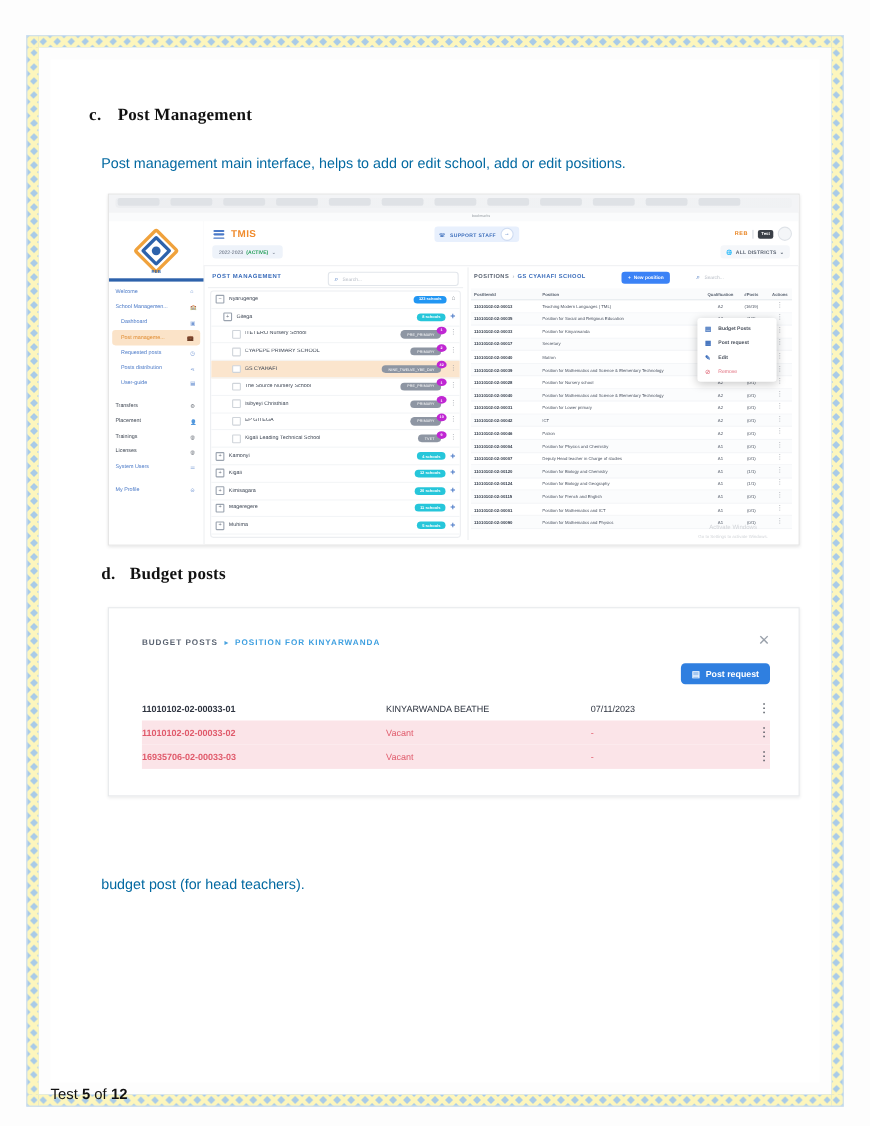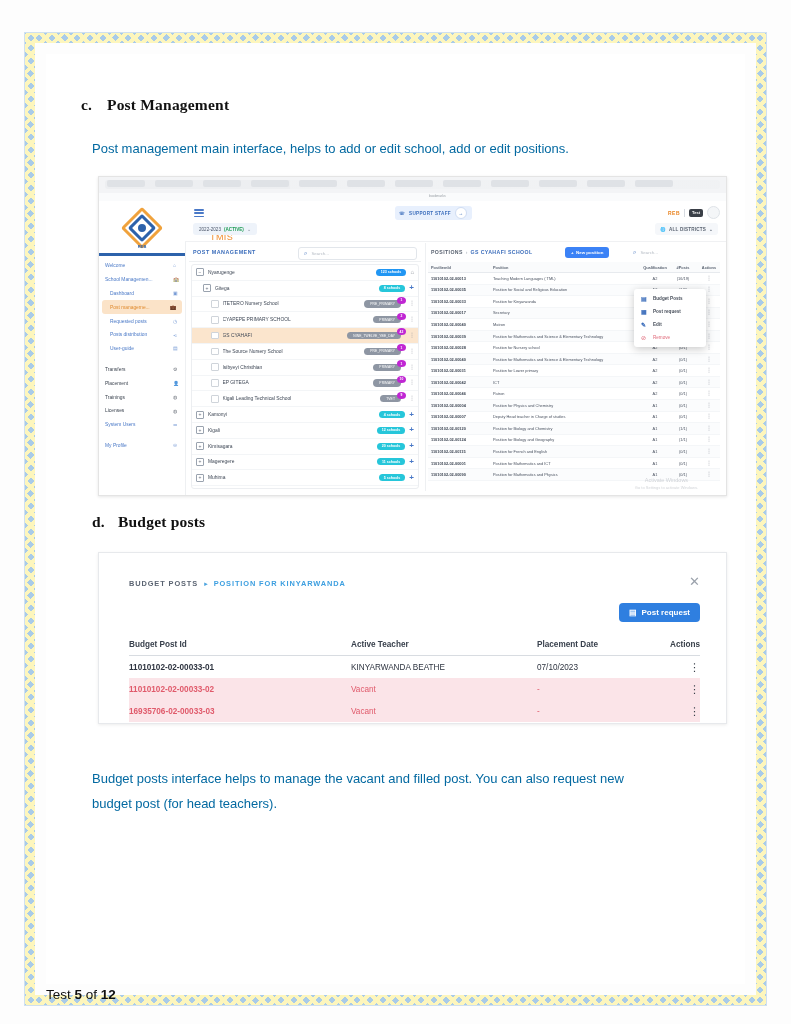--- a/index.html
+++ b/index.html
@@ -139,23 +139,22 @@
   .navsep{height:7px;}
 
   
   .apphdr{
     position:absolute;left:86px;top:24px;right:0;height:40px;background:#ffffff;
     border-bottom:1px solid #f0f1f3;
   }
   .hamburger{position:absolute;left:9px;top:8px;width:10px;height:8px;}
   .hamburger span{display:block;height:1.6px;background:#4a79c7;margin-bottom:1.8px;border-radius:1px;}
   .tmis{
-    position:absolute;left:25px;top:6px;font-size:9px;font-weight:normal;color:#f08c2e;
+    position:absolute;left:25px;top:6px;font-size:9px;font-weight:bold;color:#f08c2e;
     letter-spacing:.4px;
-    margin-top:25px;
   }
   .yearsel{
     position:absolute;left:8px;top:22px;height:12px;padding:0 6px;
     background:#eef3fa;border-radius:3px;display:flex;align-items:center;gap:3px;
     font-size:4.6px;color:#4a5568;
   }
   .yearsel .act{color:#1f9d55;font-weight:bold;}
   .yearsel .cv{color:#7d8796;font-size:5px;}
   .supportstaff{
     position:absolute;left:210px;top:5px;height:14px;padding:0 5px 0 4px;
@@ -748,48 +747,41 @@
           <span class="b1">BUDGET POSTS</span>
           <span class="car">▸</span>
           <span class="b2">POSITION FOR KINYARWANDA</span>
         </div>
         <div class="bp-close">✕</div>
         <div class="bp-reqbtn">
           <span>▤</span>
           <span>Post request</span>
         </div>
         <div class="bp-table" id="bptable">
-            <div class="bp-row hdr">
-              <span class="bc-id">Budget Post Id</span>
-              <span class="bc-teach">Active Teacher</span>
-              <span class="bc-date">Placement Date</span>
-              <span class="bc-act">Actions</span>
-            </div>
             <div class="bp-row">
               <span class="bc-id">11010102-02-00033-01</span>
               <span class="bc-teach">KINYARWANDA BEATHE</span>
-              <span class="bc-date">07/10/2023</span>
+              <span class="bc-date">07/11/2023</span>
               <span class="bc-act"><span class="vdots">⋮</span></span>
             </div>
             <div class="bp-row vacant">
               <span class="bc-id">11010102-02-00033-02</span>
               <span class="bc-teach">Vacant</span>
               <span class="bc-date">-</span>
               <span class="bc-act"><span class="vdots">⋮</span></span>
             </div>
             <div class="bp-row vacant">
               <span class="bc-id">16935706-02-00033-03</span>
               <span class="bc-teach">Vacant</span>
               <span class="bc-date">-</span>
               <span class="bc-act"><span class="vdots">⋮</span></span>
             </div>
           </div>
       </div>
 
-      <div class="para" style="left:46px;top:712px;">Budget posts interface helps to manage the vacant and filled post. You can also  request new</div>
       <div class="para" style="left:46px;top:737px;text-align:center;">budget post (for head teachers).</div>
     </div>
   </div>
 
   <div class="footer">
     <span>Test </span><b>5</b><span> of </span><b>12</b>
   </div>
 </div>
 
 </body></html>

